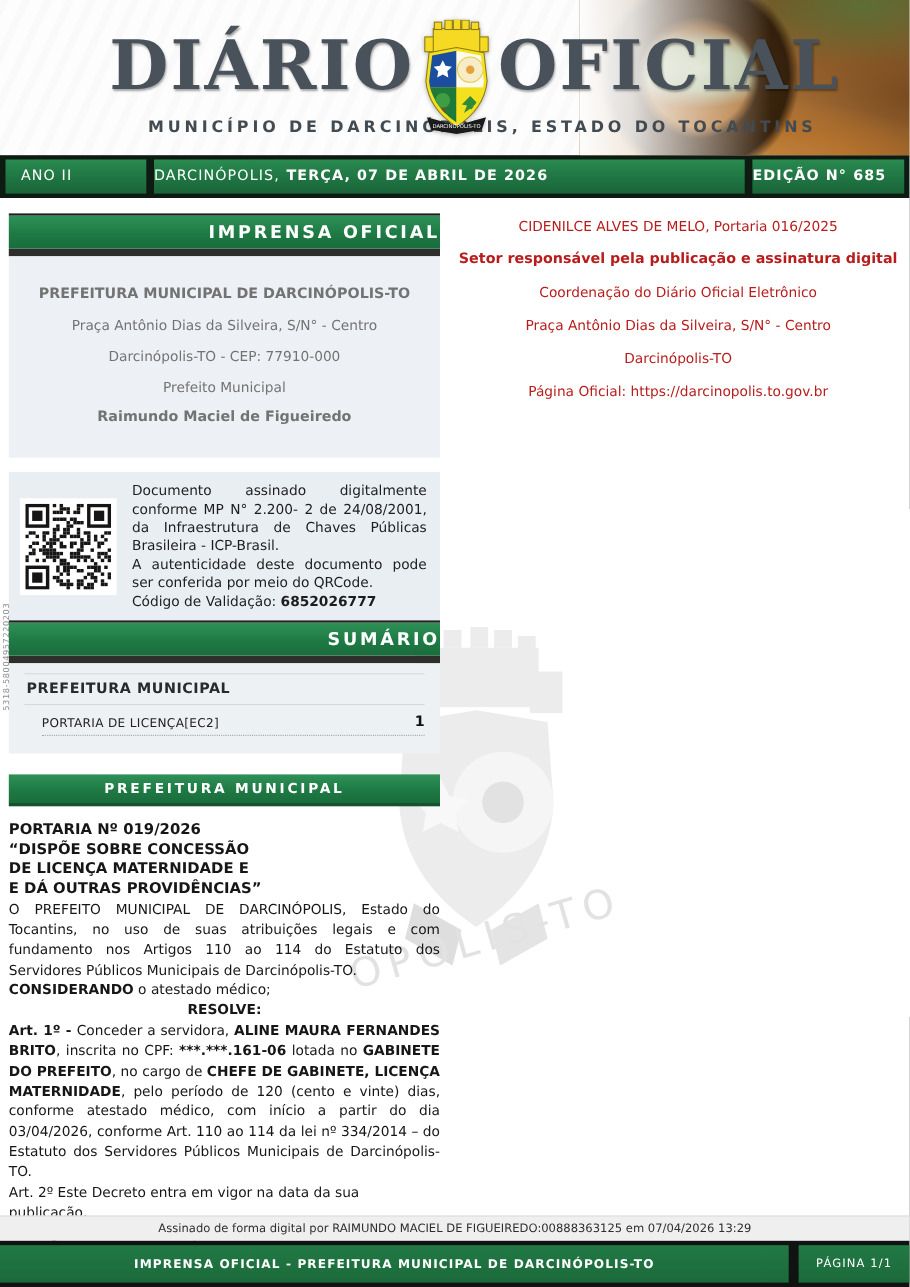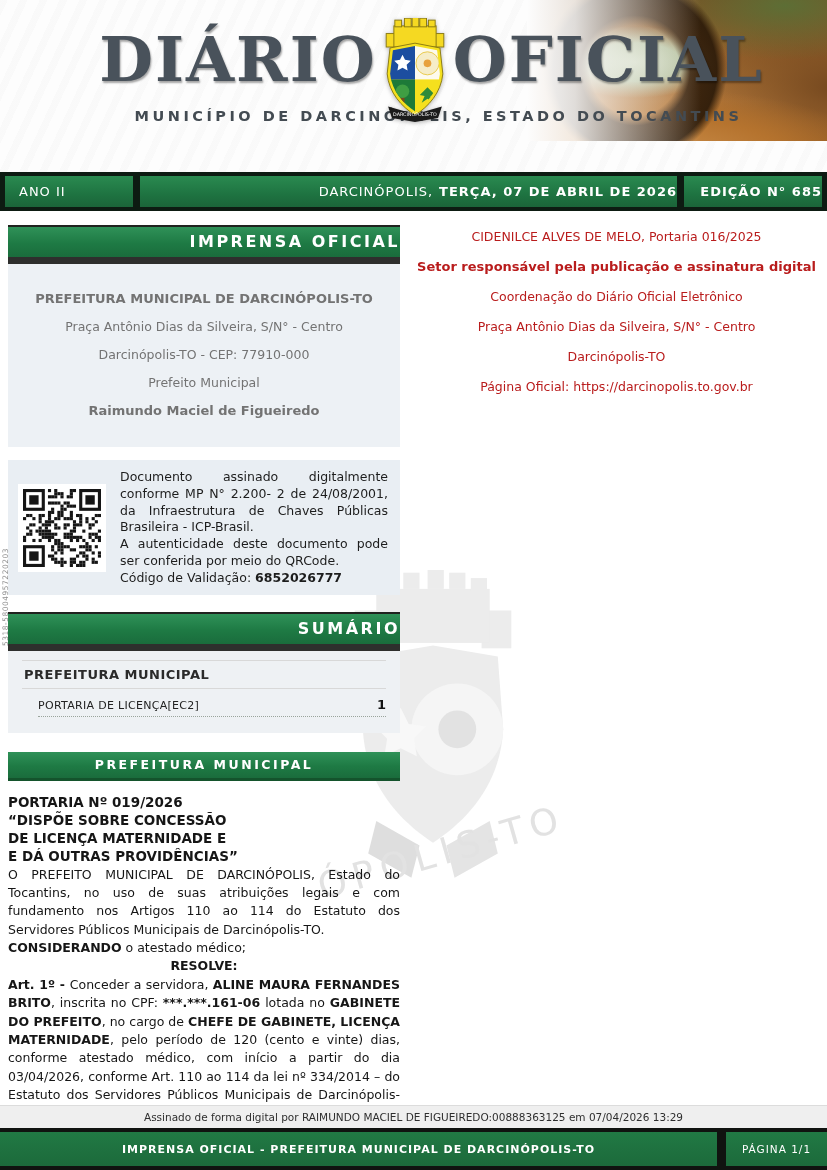--- a/index.html
+++ b/index.html
@@ -1,20 +1,20 @@
 <!DOCTYPE html>
 <html><head>
 <meta charset="utf-8">
 <style>
   * { margin:0; padding:0; box-sizing:border-box; }
   body { background:#888; font-family:"DejaVu Sans", sans-serif; }
   .page { position:relative; width:827px; height:1170px; margin:0 auto; background:#fff; overflow:hidden; }
 
   
-  .masthead { position:relative; height:172px; background:#fdfdfd; }
+  .masthead { position:relative; height:141px; background:#fdfdfd; }
   .masthead::before { content:""; position:absolute; inset:0;
     background:repeating-linear-gradient(115deg, rgba(0,0,0,0.025) 0 7px, rgba(255,255,255,0) 7px 18px);
     opacity:.6; }
   .photo { position:absolute; top:0; right:0; width:300px; height:141px;
     background:
       radial-gradient(circle at 36% 50%, rgba(0,0,0,0) 22%, rgba(58,35,13,.95) 27%, rgba(46,28,10,.95) 40%, rgba(46,28,10,0) 45%),
       radial-gradient(ellipse 38% 34% at 36% 44%, #cdd6bd 0%, #b9c4a3 40%, rgba(185,196,163,0) 75%),
       radial-gradient(ellipse 65% 55% at 86% 4%, #5d6e35 0%, rgba(93,110,53,0) 70%),
       radial-gradient(ellipse 70% 45% at 45% 108%, #c98c48 0%, #b5732e 55%, rgba(181,115,46,0) 100%),
       radial-gradient(ellipse 55% 70% at 102% 62%, #76491f 0%, rgba(118,73,31,0) 80%),
@@ -26,21 +26,21 @@
   .mast-title { font-family:"DejaVu Serif", serif; font-weight:bold; font-size:62px;
     line-height:1.35; color:#49525b; letter-spacing:2px; text-shadow:1px 2px 2px rgba(0,0,0,.35); }
   .crest-small { width:96px; height:106px; margin:0 -10px; position:relative; z-index:2;
     filter:drop-shadow(0 1px 2px rgba(0,0,0,.3)); }
   .mast-subtitle { position:absolute; top:108px; left:0; width:100%; text-align:center;
     padding-left:50px; font-size:14.5px; font-weight:bold; letter-spacing:3.5px; color:#434b52; }
 
   
   .date-bar { height:39px; background:#0d1b12; display:flex; gap:7px; padding:4px 5px; }
   .date-box { background:linear-gradient(180deg,#2a8a50 0%, #1e7341 60%, #1b6439 100%);
-    color:#fff; display:flex; align-items:center; justify-content:flex-end;
+    color:#fff; display:flex; align-items:center; justify-content:flex-start;
     font-size:13px; letter-spacing:1px; }
   .date-box.left  { width:128px; justify-content:flex-start; padding-left:14px; }
   .date-box.center{ flex:1; }
   .date-box.right { width:138px; font-weight:bold; }
   .date-box .lt { font-weight:normal; margin-right:6px; }
   .date-box .bd { font-weight:bold; }
 
   
   .cols { position:relative; display:flex; gap:14px; padding:14px 8px 0 8px; z-index:1; }
   .col-left  { width:392px; position:relative; z-index:1; }
@@ -57,21 +57,21 @@
   .panel { background:#edf1f5; padding:14px 10px 16px; text-align:center; color:#737373; }
   .panel .ln { font-size:12.5px; margin:13px 0; }
   .panel .ln.b { font-weight:bold; font-size:13px; }
 
   .qr-panel { margin-top:13px; background:#e9eef3; padding:9px 12px 9px 10px;
     display:flex; gap:14px; align-items:center; }
   .qr-box { width:88px; height:88px; background:#fff; padding:5px; flex:none; }
   .qr-box svg { width:78px; height:78px; display:block; }
   .qr-text { font-size:12.5px; line-height:1.34; color:#1d1d1d; text-align:justify; white-space:pre-line; }
 
-  .sum-wrap { margin-top:17px; }
+  .sum-wrap { }
   .sum-panel { background:#eef1f4; padding:9px 14px 16px; }
   .sum-group { font-size:13px; font-weight:bold; color:#2a2a2a; letter-spacing:.5px;
     border-top:1px solid #d8d8d8; border-bottom:1px solid #d8d8d8; padding:6px 2px; }
   .sum-item { display:flex; align-items:flex-end; margin:8px 0 0 16px;
     border-bottom:1px dotted #9aa49c; padding-bottom:4px; }
   .sum-item .lbl { flex:1; font-size:11px; letter-spacing:.3px; color:#222; }
   .sum-item .pg  { font-size:13px; font-weight:bold; color:#111; }
 
   .section-bar { margin-top:19px; }
 

